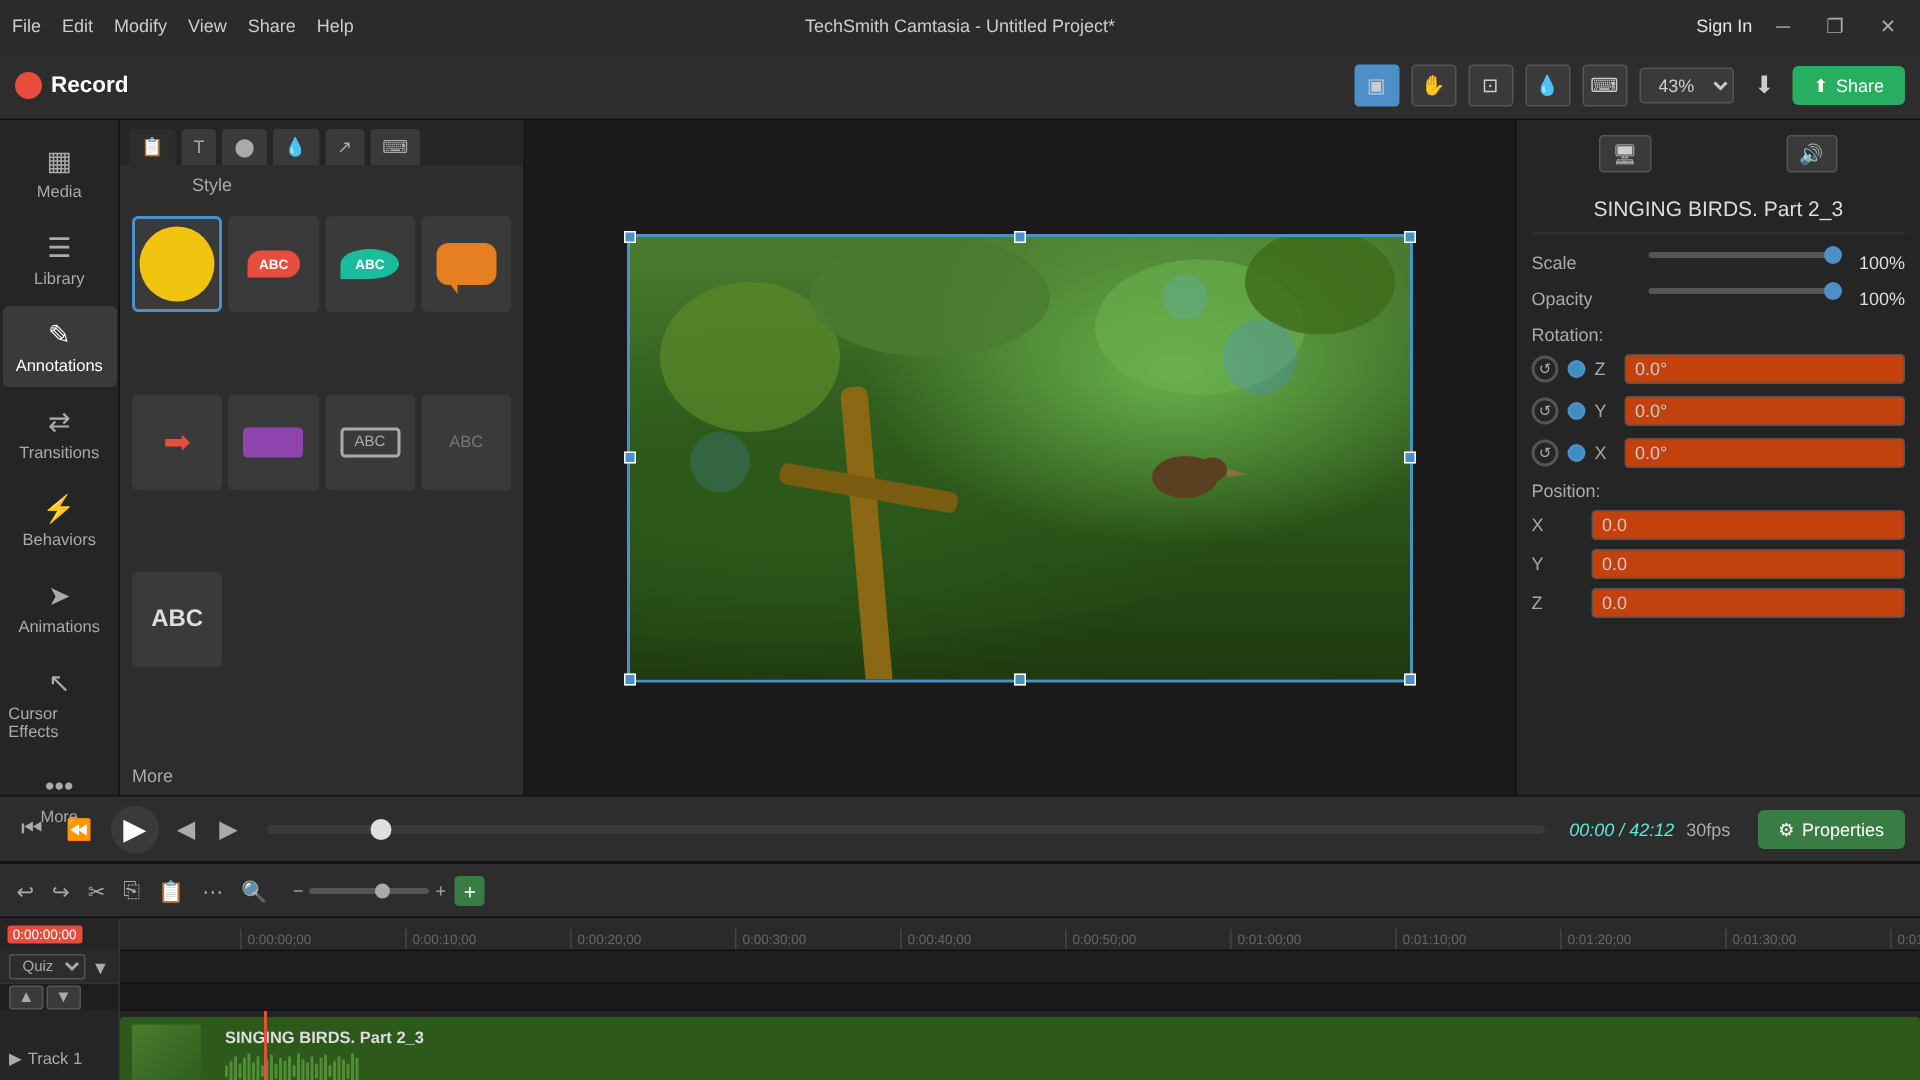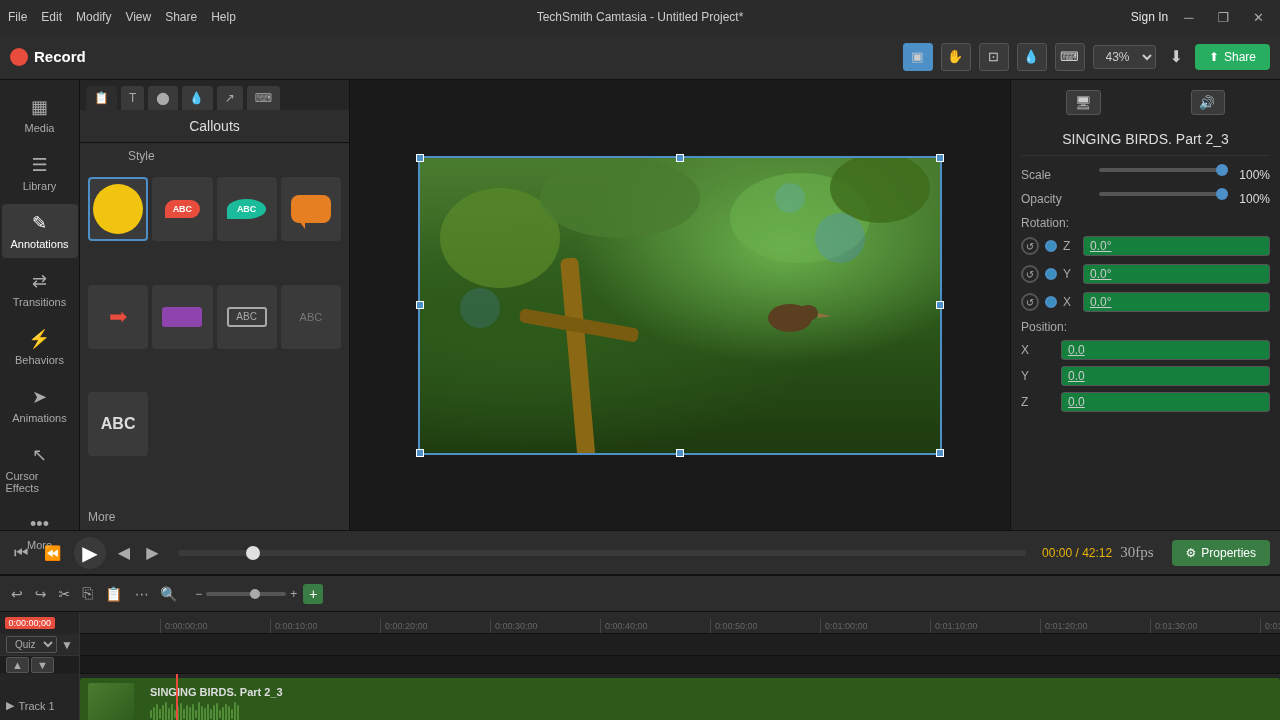--- a/index.html
+++ b/index.html
@@ -73,29 +73,29 @@
     .props-title { font-size: 14px; color: #ddd; text-align: center; padding: 8px 0; border-bottom: 1px solid #333; margin-bottom: 12px; }
     .prop-row { display: flex; align-items: flex-start; margin-bottom: 10px; }
     .prop-label { width: 70px; color: #aaa; font-size: 12px; }
     .prop-slider { flex: 1; height: 4px; background: #555; border-radius: 2px; position: relative; margin: 0 8px; }
     .prop-slider-thumb { position: absolute; width: 12px; height: 12px; background: #4d8fc7; border-radius: 50%; top: -4px; }
     .prop-value { width: 40px; text-align: right; color: #ddd; font-size: 12px; }
     .rotation-row { display: flex; align-items: center; margin-bottom: 8px; }
     .rot-icon { width: 18px; height: 18px; border: 2px solid #555; border-radius: 50%; display: flex; align-items: center; justify-content: center; margin-right: 6px; }
     .rot-dot { width: 12px; height: 12px; background: #3a8fbf; border-radius: 50%; border: 2px solid #4d8fc7; margin-right: 6px; }
     .rot-axis { color: #aaa; width: 20px; font-size: 12px; }
-    .rot-val { flex: 1; background: #15803d; border: 1px solid #555; color: #ccc; padding: 2px 6px; border-radius: 3px; font-size: 12px; text-decoration: underline; }
+    .rot-val { flex: 1; background: #c2410c; border: 1px solid #555; color: #ccc; padding: 2px 6px; border-radius: 3px; font-size: 12px; }
     .section-label { color: #aaa; font-size: 12px; margin-bottom: 6px; margin-top: 4px; }
     .props-icon-btn { background: #3a3a3a; border: 1px solid #555; border-radius: 3px; padding: 4px 8px; color: #ccc; cursor: pointer; font-size: 13px; }
 
     
     #bottom-controls { height: 44px; background: #2d2d2d; display: flex; align-items: center; padding: 0 10px; gap: 8px; border-top: 1px solid #111; }
     .ctrl-btn { background: none; border: none; color: #aaa; cursor: pointer; font-size: 16px; padding: 4px; }
-    .time-display { color: #eab308; font-size: 12px; margin-left: auto; }
-    .fps-display { color: #aaa; font-size: 15px; font-family: Liberation Serif, serif; }
+    .time-display { color: #5eead4; font-size: 12px; margin-left: auto; font-style: italic; }
+    .fps-display { color: #aaa; font-size: 12px; }
     .properties-btn { background: #3a7d44; color: #fff; border: none; padding: 6px 14px; border-radius: 4px; cursor: pointer; font-size: 12px; display: flex; align-items: center; gap: 5px; margin-left: 10px; }
     .playhead-area { flex: 1; height: 6px; background: #3a3a3a; border-radius: 3px; position: relative; margin: 0 8px; }
     .playhead-dot { width: 14px; height: 14px; background: #e0e0e0; border-radius: 50%; position: absolute; top: -4px; left: 8%; }
 
     
     #timeline { height: 190px; background: #1e1e1e; border-top: 2px solid #111; display: flex; flex-direction: column; }
     .timeline-toolbar { height: 36px; background: #2d2d2d; display: flex; align-items: center; padding: 0 8px; gap: 6px; border-bottom: 1px solid #111; }
     .tl-btn { background: none; border: none; color: #aaa; cursor: pointer; font-size: 14px; padding: 3px; }
     .zoom-slider { display: flex; align-items: center; gap: 4px; margin-left: 8px; }
     .zoom-track { width: 80px; height: 4px; background: #555; border-radius: 2px; position: relative; }
@@ -207,21 +207,20 @@
 
   <div id="panel">
     <div class="panel-tabs">
       <div class="panel-tab active" title="Callouts">📋</div>
       <div class="panel-tab" title="Text">T</div>
       <div class="panel-tab" title="Shape">⬤</div>
       <div class="panel-tab" title="Paint">💧</div>
       <div class="panel-tab" title="Arrow">↗</div>
       <div class="panel-tab" title="Keyboard">⌨</div>
     </div>
-    <div class="panel-title">Callouts</div>
     <div class="panel-filter">
       <label>Style</label>
     </div>
     <div class="callout-grid">
 
       <div class="callout-item selected">
         <div class="cshape-yellow-circle"></div>
       </div>
       <div class="callout-item">
         <div style="background:#e74c3c; padding:4px 8px; border-radius:10px 10px 10px 0; color:#fff; font-size:9px; font-weight:bold;">ABC</div>

